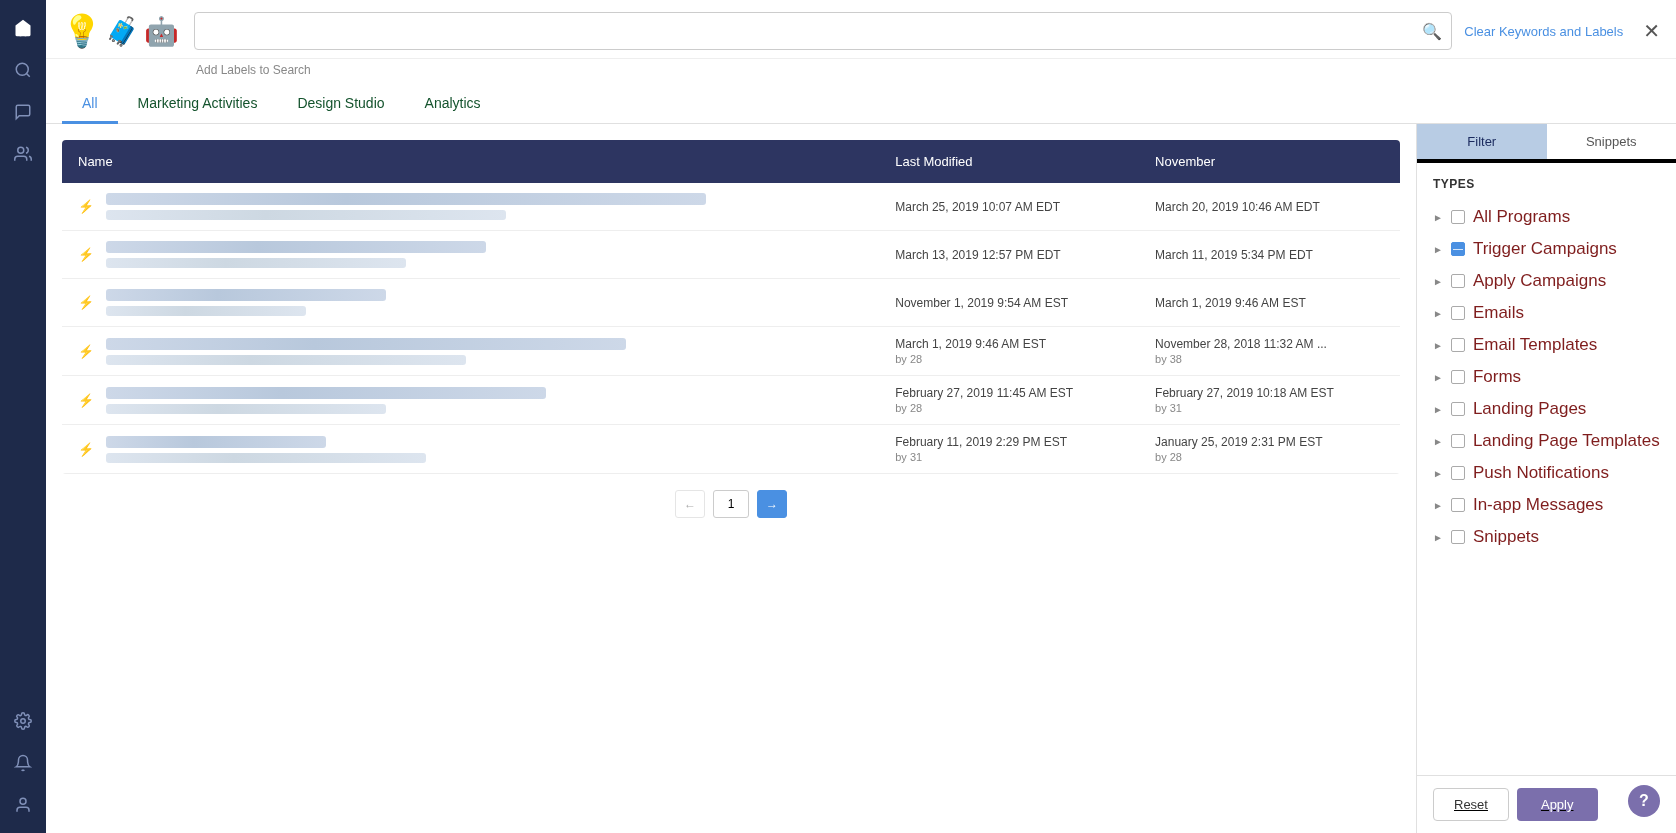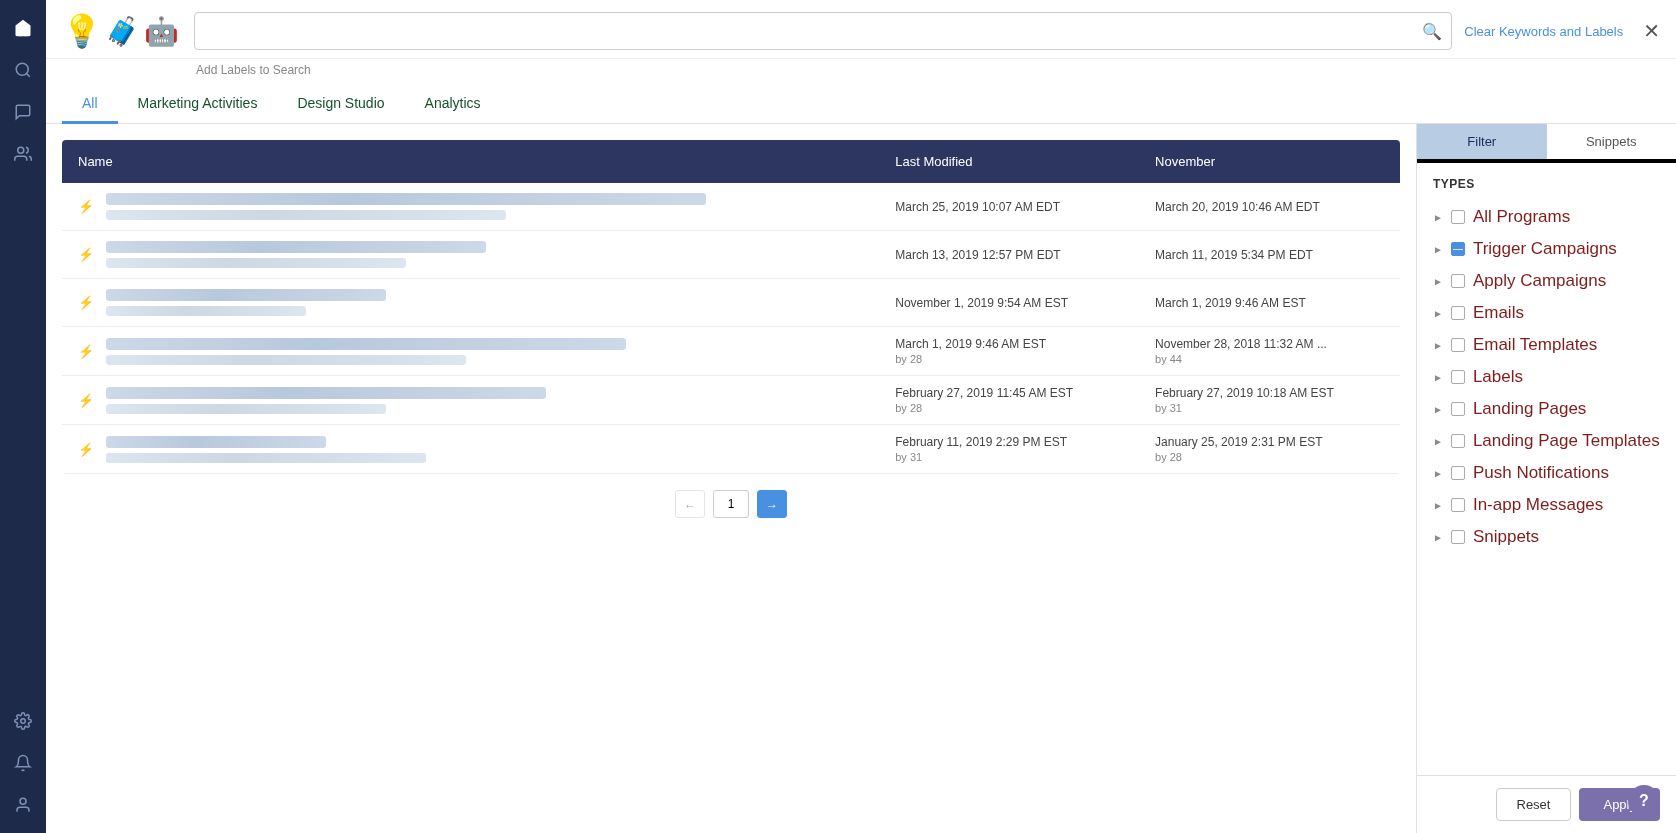--- a/index.html
+++ b/index.html
@@ -292,21 +292,21 @@
       font-size: 17px;
       color: #7f1d1d;
     }
     .no-expand { width: 12px; flex-shrink: 0; }
 
     .filter-footer {
       padding: 12px 16px;
       border-top: 1px solid #e0e0e0;
       display: flex;
       gap: 8px;
-      justify-content: flex-end;
+      text-decoration: underline;
     }
     .btn-reset {
       padding: 8px 20px;
       border: 1px solid #ccc;
       background: #fff;
       border-radius: 4px;
       font-size: 13px;
       cursor: pointer;
       color: #333;
     }
@@ -479,21 +479,21 @@
       <div class="name-content">
         <span class="blurred-bar" style="width:520px"></span>
         <span class="blurred-bar-light" style="width:360px"></span>
       </div>
     </div>
               </td>
               <td>
                 <div class="date-cell">March 1, 2019 9:46 AM EST<div class="date-sub">by 28</div></div>
               </td>
               <td>
-                <div class="date-cell">November 28, 2018 11:32 AM ...<div class="date-sub">by 44</div></div>
+                <div class="date-cell">November 28, 2018 11:32 AM ...<div class="date-sub">by 38</div></div>
               </td>
             </tr>
             <tr>
               <td>
     <div class="name-cell">
       <span class="row-icon">⚡</span>
       <div class="name-content">
         <span class="blurred-bar" style="width:440px"></span>
         <span class="blurred-bar-light" style="width:280px"></span>
       </div>
@@ -564,21 +564,21 @@
     <span class="filter-label">Emails</span>
             </div>
             <div class="filter-item">
     <span class="chevron">►</span>
     <span class="filter-checkbox"></span>
     <span class="filter-label">Email Templates</span>
             </div>
             <div class="filter-item">
     <span class="chevron">►</span>
     <span class="filter-checkbox"></span>
-    <span class="filter-label">Labels</span>
+    <span class="filter-label">Forms</span>
             </div>
             <div class="filter-item">
     <span class="chevron">►</span>
     <span class="filter-checkbox"></span>
     <span class="filter-label">Landing Pages</span>
             </div>
             <div class="filter-item">
     <span class="chevron">►</span>
     <span class="filter-checkbox"></span>
     <span class="filter-label">Landing Page Templates</span>

